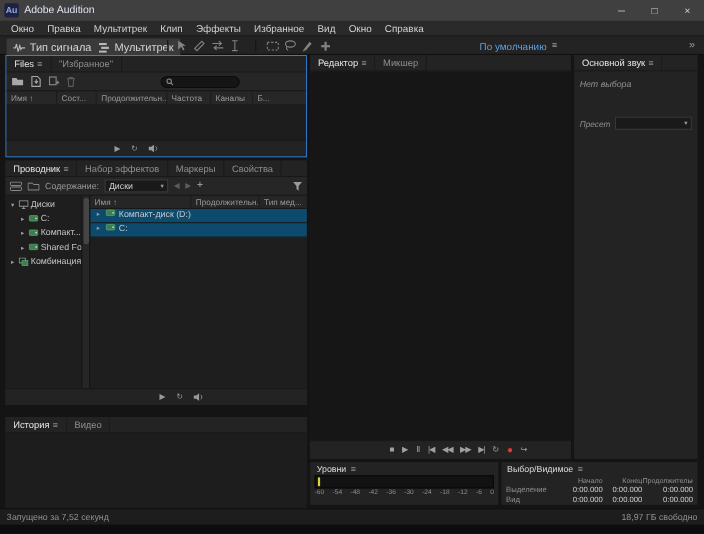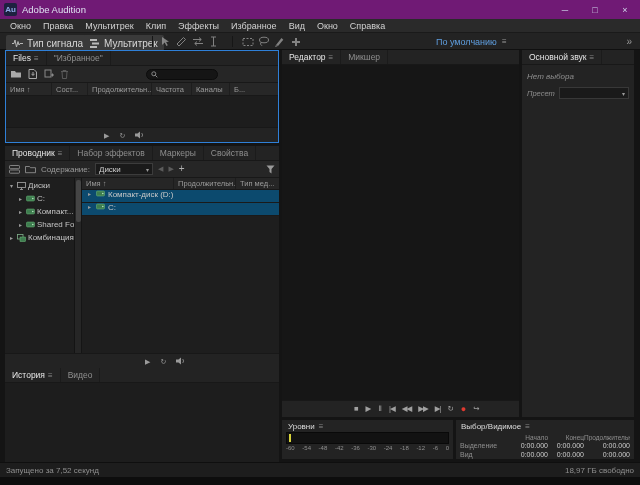--- a/index.html
+++ b/index.html
@@ -1,20 +1,20 @@
 <!DOCTYPE html>
 <html><head>
 <meta charset="utf-8">
 <style>
   * { margin:0; padding:0; box-sizing:border-box; font-family:"Liberation Sans",sans-serif; }
   html,body { width:640px; height:485px; }
   body { position:relative; background:#141414; overflow:hidden; }
 
   
-  .titlebar { position:absolute; left:0; top:0; width:640px; height:19px; background:#701a75; display:flex; align-items:center; }
+  .titlebar { position:absolute; left:0; top:0; width:640px; height:19px; background:#404040; display:flex; align-items:center; }
   .app-logo { width:13px; height:13px; margin:0 5px 0 4px; background:#1e2140; color:#8fa8e8; font-size:8px; font-weight:bold; display:flex; align-items:center; justify-content:center; border-radius:2px; }
   .app-title { font-size:9.5px; color:#dfe3f2; }
   .win-controls { margin-left:auto; display:flex; height:100%; }
   .win-btn { width:30px; display:flex; align-items:center; justify-content:center; color:#cfd4ea; font-size:9px; }
 
   
   .menubar { position:absolute; left:0; top:19px; width:640px; height:14px; background:#2a2a2a; display:flex; align-items:center; padding-left:4px; border-bottom:1px solid #1a1a1a; }
   .menu-item { font-size:9px; color:#d2d2d2; padding:0 6px; white-space:nowrap; }
 
   
@@ -57,37 +57,37 @@
   .tree-row { height:13px; display:flex; align-items:center; gap:2px; font-size:8px; color:#c4c4c4; padding-left:3px; white-space:nowrap; overflow:hidden; }
   .tree-row.child { padding-left:12px; }
   .tw { width:7px; flex:none; font-size:6px; color:#9a9a9a; text-align:center; }
   .vscroll { width:7px; flex:none; background:#262626; border-right:1px solid #151515; position:relative; }
   .vthumb { position:absolute; top:2px; left:1px; width:5px; height:42px; background:#454545; border-radius:2px; }
   .list { flex:1; display:flex; flex-direction:column; min-width:0; }
   .list-cols { height:12px; flex:none; display:flex; background:#262626; border-bottom:1px solid #181818; font-size:7.5px; color:#9a9a9a; }
   .list-row { height:13px; flex:none; display:flex; align-items:flex-start; gap:3px; font-size:8px; color:#c8c8c8; padding-left:4px; border-bottom:1px solid #1a1a1a; background:#0c4a6e; white-space:nowrap; overflow:hidden; }
 
   
-  #history { left:5px; top:368px; width:274px; height:105px; }
+  #history { left:5px; top:379px; width:274px; height:105px; }
   .hist-body { flex:1; background:#1d1d1d; }
   .hist-status { height:13px; flex:none; display:flex; align-items:center; background:#232323; border-top:1px solid #181818; font-size:7.5px; color:#8f8f8f; padding:0 5px; }
 
   
   #editor { left:282px; top:50px; width:237px; height:367px; }
   .editor-body { flex:1; background:#161616; }
   .transport { height:17px; flex:none; display:flex; align-items:center; background:#232323; border-top:1px solid #181818; gap:7px; padding-left:72px; }
   .tp-icon { font-size:7.5px; color:#a0a0a0; line-height:1; white-space:nowrap; }
   .tp-icon.pair { letter-spacing:-1px; }
   .tp-icon.record { color:#e03a30; font-size:9px; }
 
   
   #mainsound { left:522px; top:50px; width:112px; height:367px; }
   .ms-body { flex:1; background:#232323; padding:7px 5px; }
   .no-sel { font-size:8px; color:#8f8f8f; font-style:italic; }
-  .preset-row { margin-top:6px; display:flex; align-items:center; gap:4px; }
+  .preset-row { margin-top:25px; display:flex; align-items:center; gap:4px; }
   .preset-label { font-size:7.5px; color:#8f8f8f; font-style:italic; white-space:nowrap; }
   .preset-dd { flex:1; height:12px; background:#1a1a1a; border:1px solid #383838; display:flex; align-items:center; justify-content:flex-end; padding:0 3px; color:#9a9a9a; font-size:6px; }
 
   
   #levels { left:282px; top:420px; width:171px; height:39px; }
   .lv-head { height:12px; flex:none; display:flex; align-items:center; gap:4px; padding-left:6px; font-size:8px; color:#dcdcdc; }
   .meter { margin:0 4px; height:12px; flex:none; background:#121212; border:1px solid #090909; position:relative; }
   .meter-line { position:absolute; left:2px; top:1px; bottom:1px; width:2px; background:#d8d43a; }
   .scale { display:flex; justify-content:space-between; padding:1px 4px 0; font-size:6px; color:#8f8f8f; }
 

